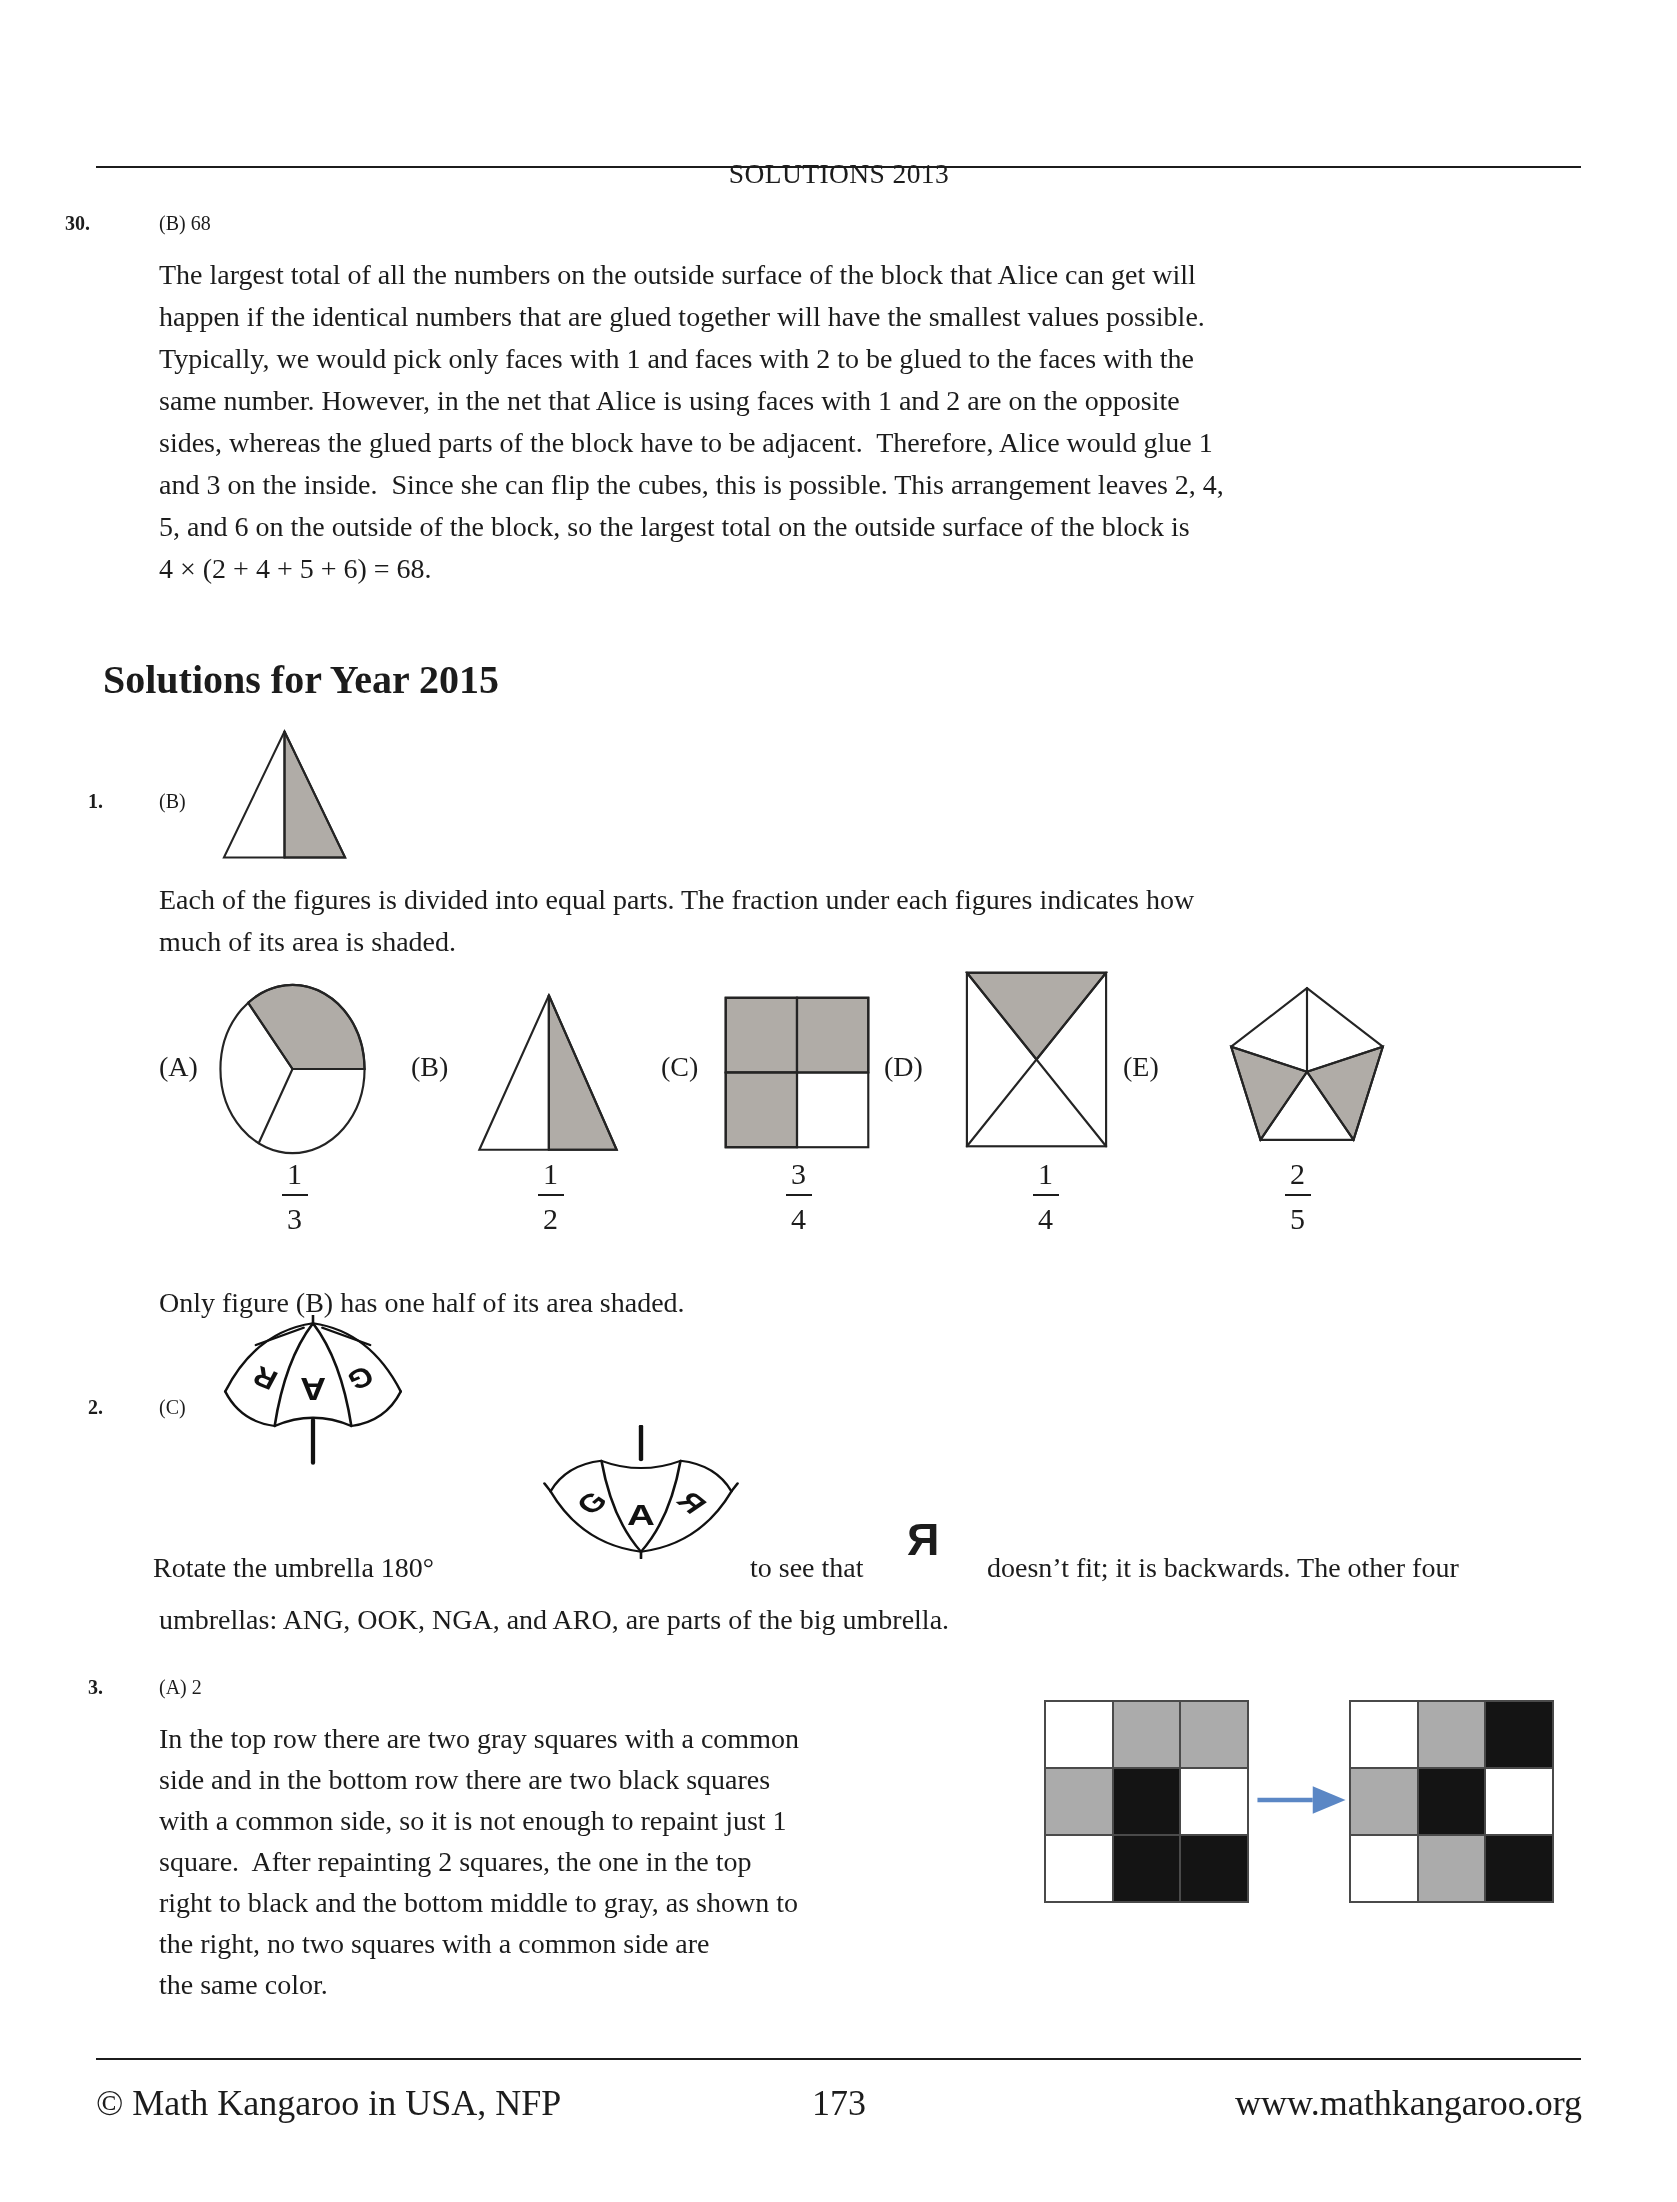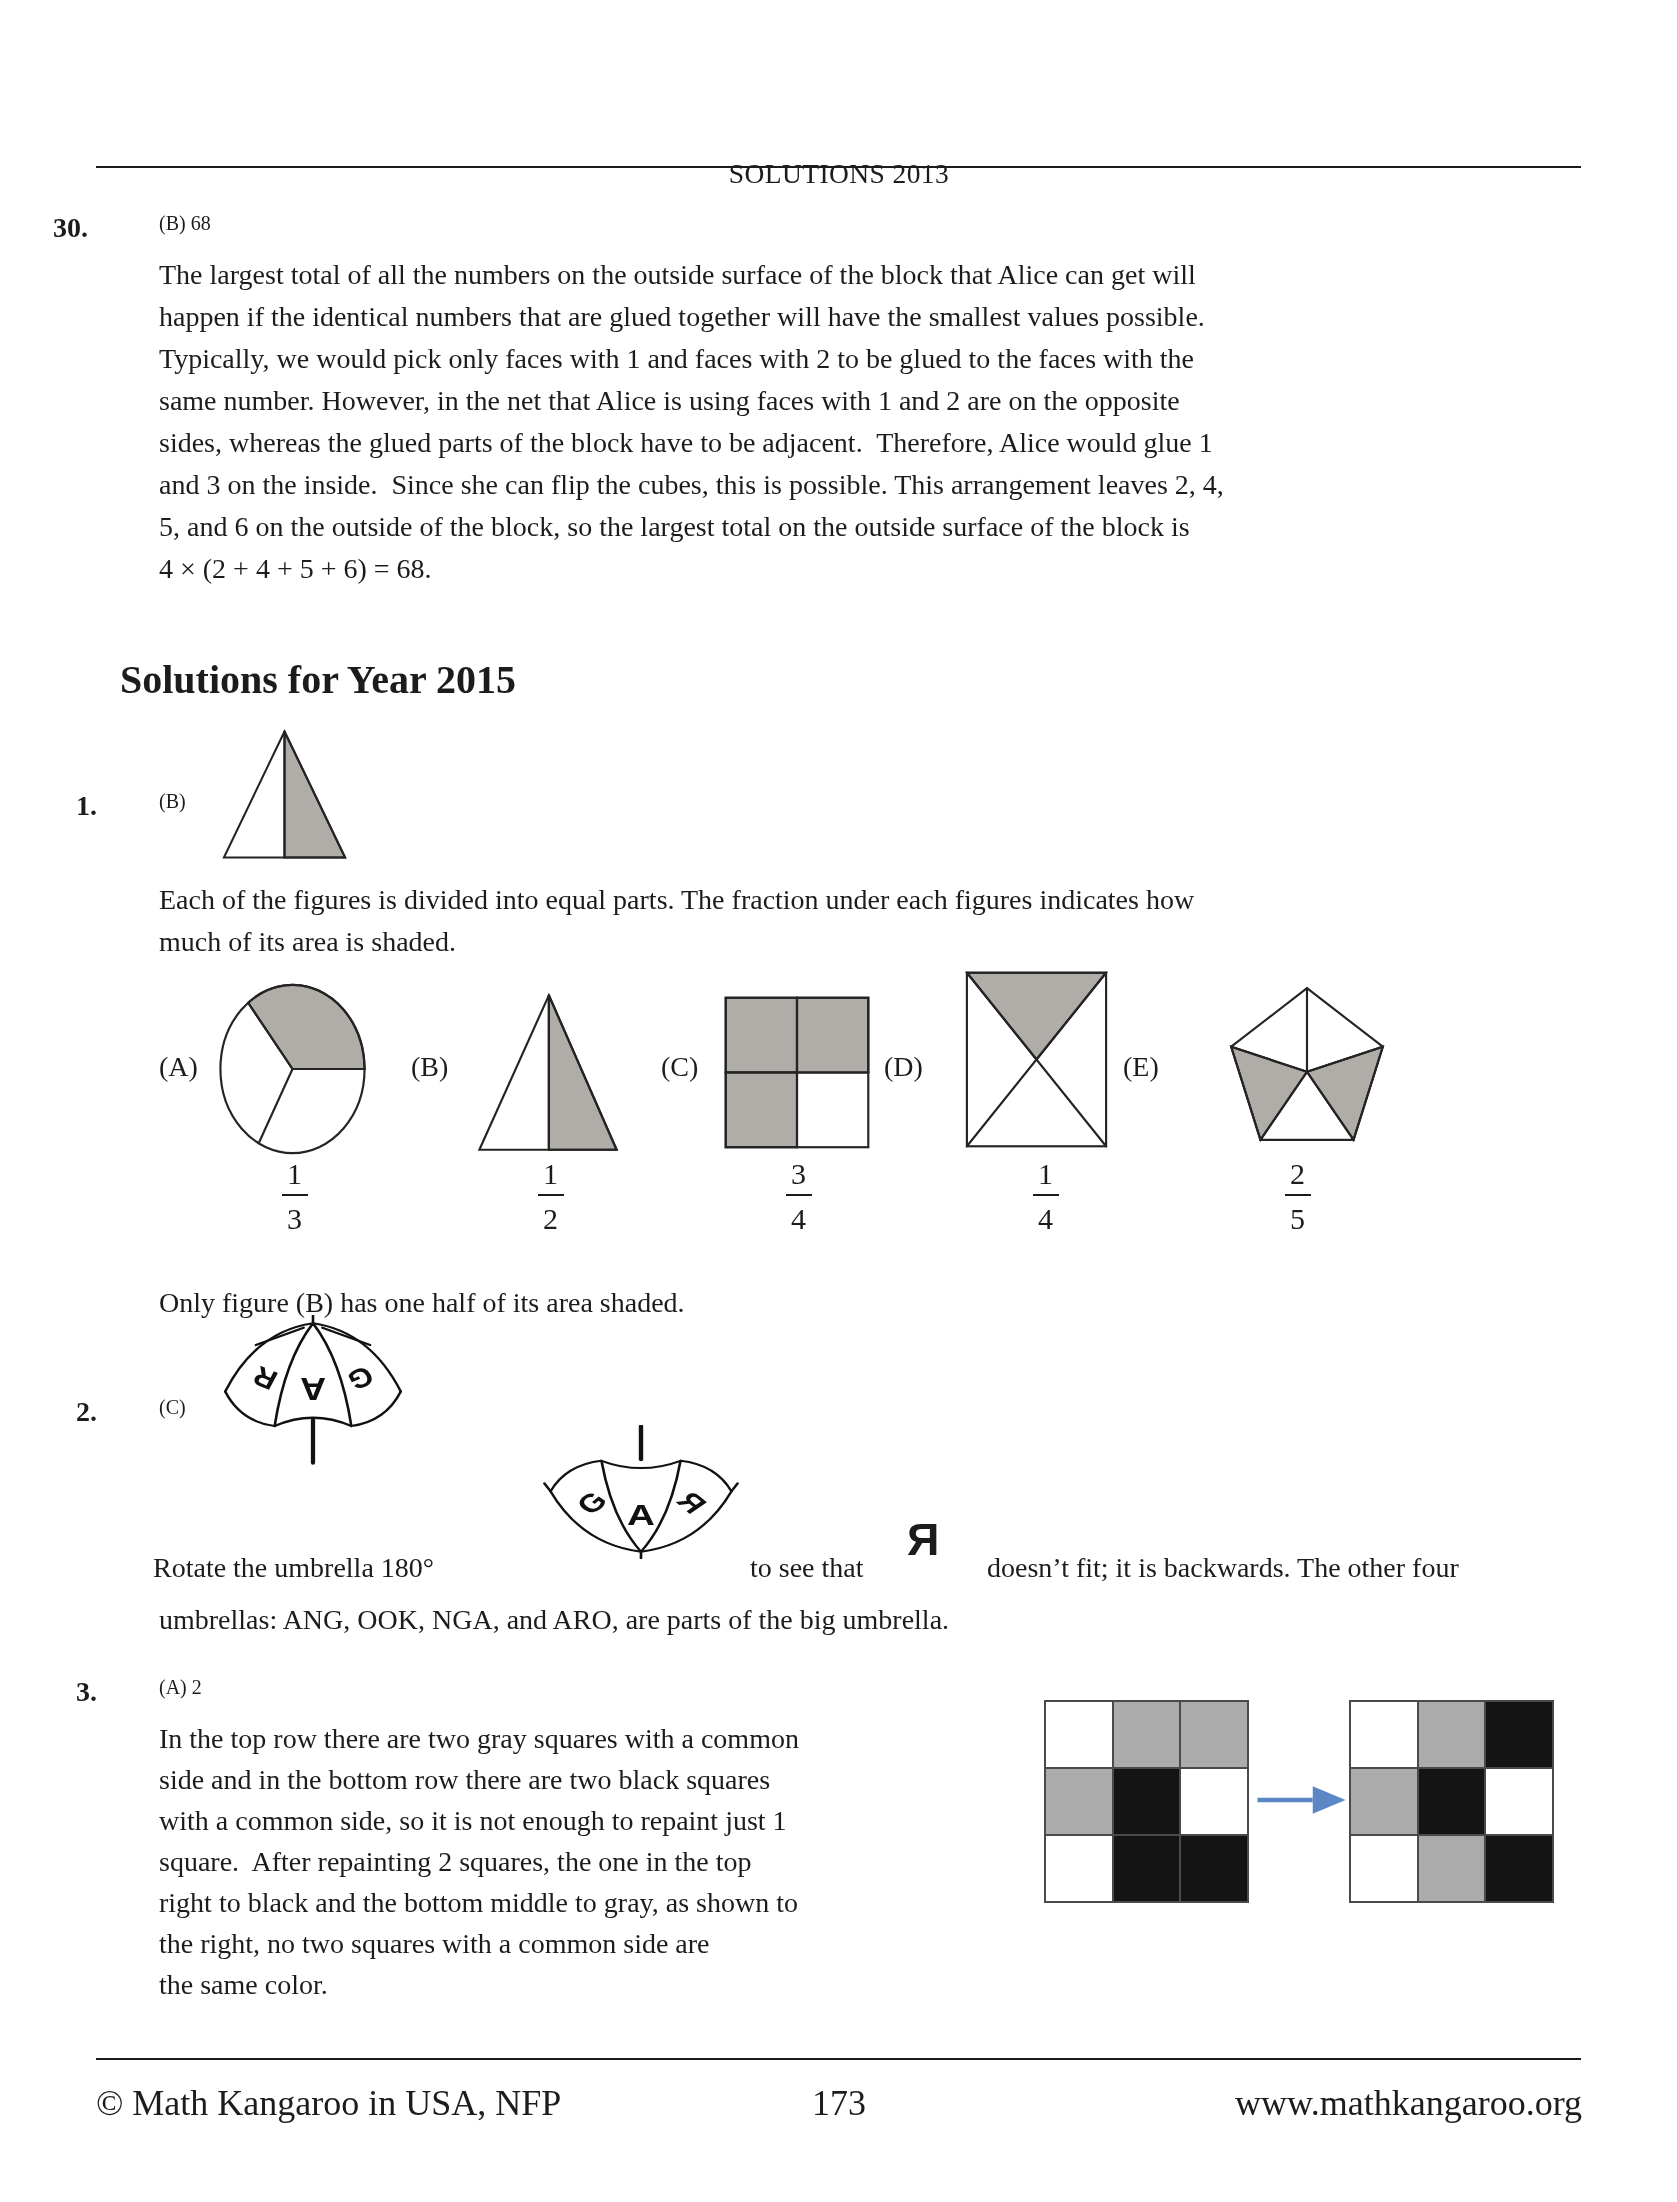--- a/index.html
+++ b/index.html
@@ -3,21 +3,21 @@
 <meta charset="utf-8">
 <style>
   html,body{margin:0;padding:0;}
   body{
     width:1678px;height:2203px;position:relative;background:#ffffff;
     font-family:"Liberation Serif", serif;color:var(--text,#1c1c1c);
     -webkit-font-smoothing:antialiased;
   }
   .abs{position:absolute;}
   .body-text{font-size:28px;line-height:42px;white-space:pre-wrap;}
-  .num{font-weight:bold;font-size:28px;}
+  .num{font-weight:bold;font-size:20px;margin-left:12px;}
   .ans{font-size:20px;}
   .page-title{width:100%;text-align:center;font-size:27.5px;letter-spacing:0.4px;}
   .rule{left:96px;width:1485px;border-top:2.6px solid #1c1c1c;height:0;}
   .section-title{font-size:40px;font-weight:bold;}
   .fig-label{font-size:28px;}
   .fraction{width:55px;text-align:center;font-size:30px;line-height:31px;}
   .fraction .bar{width:26px;border-top:2.6px solid #1c1c1c;margin:5.2px auto 6.9px auto;height:0;}
   svg text{font-family:"Liberation Sans", sans-serif;font-weight:bold;fill:#111;}
   .shape-stroke{fill:none;stroke:#242424;stroke-width:2.5;stroke-linecap:round;}
   .fig-gray{fill:var(--fig_gray,#b0aca7);stroke:#242424;stroke-width:2.5;}
@@ -43,21 +43,21 @@
 <div class="abs ans" style="left:159px;top:212px;">(B) 68</div>
 <div class="abs body-text" style="left:159px;top:254px;width:1411px;">The largest total of all the numbers on the outside surface of the block that Alice can get will
 happen if the identical numbers that are glued together will have the smallest values possible.
 Typically, we would pick only faces with 1 and faces with 2 to be glued to the faces with the
 same number. However, in the net that Alice is using faces with 1 and 2 are on the opposite
 sides, whereas the glued parts of the block have to be adjacent.  Therefore, Alice would glue 1
 and 3 on the inside.  Since she can flip the cubes, this is possible. This arrangement leaves 2, 4,
 5, and 6 on the outside of the block, so the largest total on the outside surface of the block is
 4 × (2 + 4 + 5 + 6) = 68.</div>
 
-<div class="abs section-title" style="left:120px;top:656px;">Solutions for Year 2015</div>
+<div class="abs section-title" style="left:103px;top:656px;">Solutions for Year 2015</div>
 
 <div class="abs num" style="left:76px;top:790px;">1.</div>
 <div class="abs ans" style="left:159px;top:790px;">(B)</div>
 
 <svg class="abs" style="left:219px;top:725px;" width="131" height="139" viewBox="0 0 160 162">
   <polygon class="fig-gray" points="80,4 154,158 80,158"></polygon>
   <polygon class="shape-stroke" points="80,4 154,158 6,158"></polygon>
   <line class="shape-stroke" x1="80" y1="4" x2="80" y2="158"></line>
 </svg>
 

